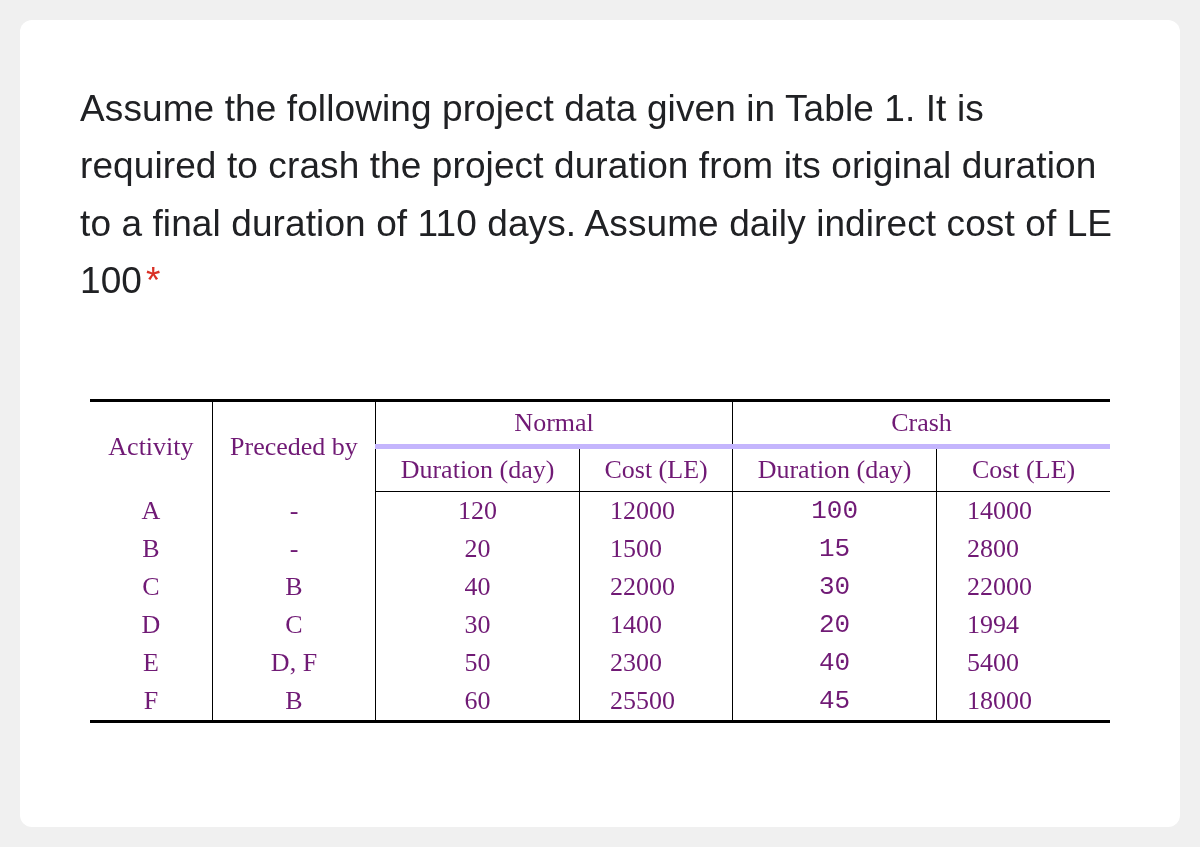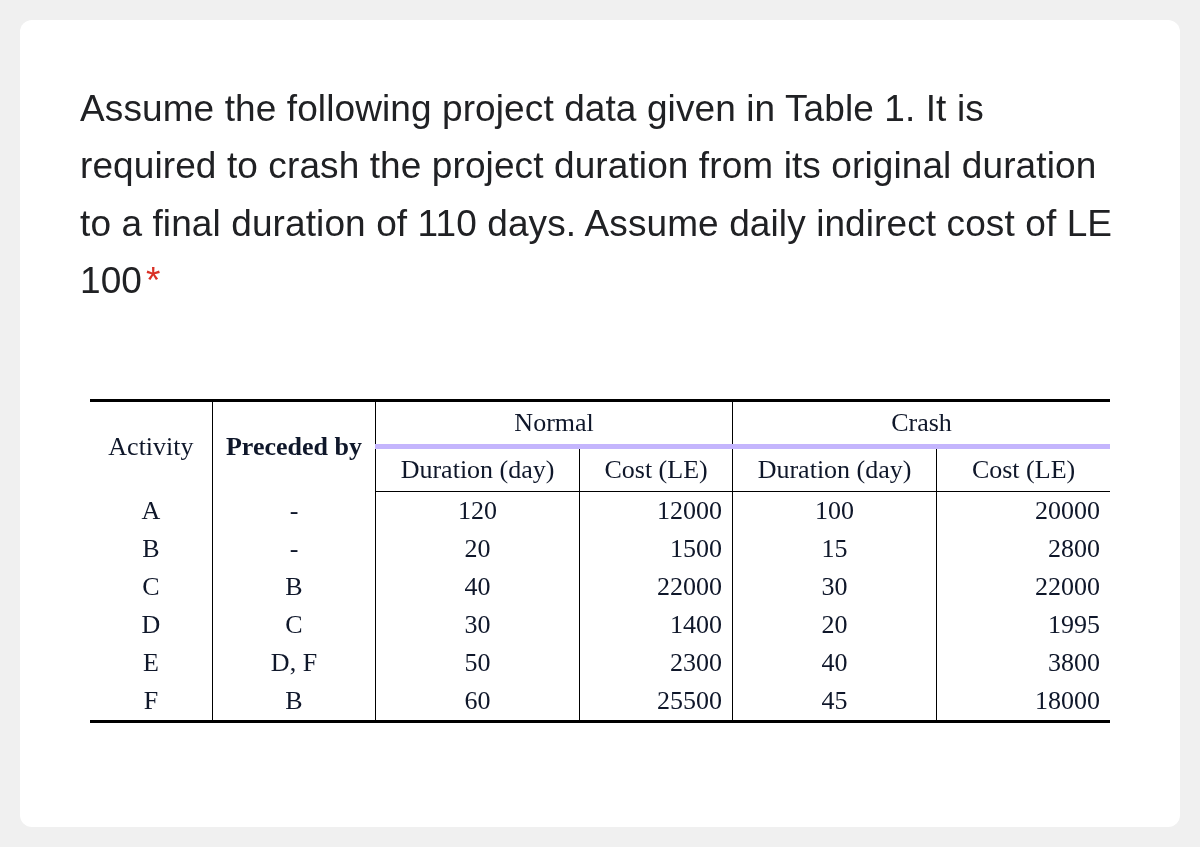--- a/index.html
+++ b/index.html
@@ -33,38 +33,37 @@
       margin-left: 4px;
     }
     .table-container {
       padding: 0 10px;
     }
     table {
       border-collapse: collapse;
       width: 100%;
       font-family: 'Times New Roman', Times, serif;
       font-size: 26px;
-      color: #0f172a;
+      color: #701a75;
     }
     table thead tr:first-child th {
       border-top: 3px solid #000;
     }
     table thead th {
       font-weight: 400;
       padding: 6px 10px;
       text-align: center;
     }
     .col-activity {
       border-right: 1px solid #000;
       width: 12%;
     }
     .col-preceded {
       border-right: 1px solid #000;
       width: 16%;
-      font-weight: bold;
     }
     .col-duration-n {
       border-right: 1px solid #000;
       width: 20%;
     }
     .col-cost-n {
       border-right: 1px solid #000;
       width: 15%;
     }
     .col-duration-c {
@@ -79,41 +78,42 @@
     }
     .header-row-bottom th {
       border-bottom: 1px solid #000;
     }
     tbody td {
       padding: 4px 10px;
       text-align: center;
     }
     tbody td.col-cost-c,
     tbody td.col-cost-n-body {
-      text-align: right;
+      text-align: left;
       padding-left: 30px;
     }
     tbody tr:last-child td {
       border-bottom: 3px solid #000;
     }
     .body-activity {
       border-right: 1px solid #000;
     }
     .body-preceded {
       border-right: 1px solid #000;
     }
     .body-duration-n {
       border-right: 1px solid #000;
       text-align: center;
     }
     .body-cost-n {
       border-right: 1px solid #000;
     }
     .body-duration-c {
       border-right: 1px solid #000;
+      font-family: Liberation Mono, monospace;
     }
   </style>
 </head>
 <body>
 
 <div class="card">
   <div class="question-text">
     <span>Assume the following project data given in Table 1. It is required to crash the project duration from its original duration to a final duration of 110 days. Assume daily indirect cost of LE 100</span><span class="required">*</span>
   </div>
 
@@ -133,21 +133,21 @@
           <th class="col-cost-c">Cost (LE)</th>
         </tr>
       </thead>
       <tbody>
         <tr>
           <td class="body-activity">A</td>
           <td class="body-preceded">-</td>
           <td class="body-duration-n">120</td>
           <td class="body-cost-n col-cost-n-body">12000</td>
           <td class="body-duration-c">100</td>
-          <td class="col-cost-c">20000</td>
+          <td class="col-cost-c">14000</td>
         </tr>
         <tr>
           <td class="body-activity">B</td>
           <td class="body-preceded">-</td>
           <td class="body-duration-n">20</td>
           <td class="body-cost-n col-cost-n-body">1500</td>
           <td class="body-duration-c">15</td>
           <td class="col-cost-c">2800</td>
         </tr>
         <tr>
@@ -157,29 +157,29 @@
           <td class="body-cost-n col-cost-n-body">22000</td>
           <td class="body-duration-c">30</td>
           <td class="col-cost-c">22000</td>
         </tr>
         <tr>
           <td class="body-activity">D</td>
           <td class="body-preceded">C</td>
           <td class="body-duration-n">30</td>
           <td class="body-cost-n col-cost-n-body">1400</td>
           <td class="body-duration-c">20</td>
-          <td class="col-cost-c">1995</td>
+          <td class="col-cost-c">1994</td>
         </tr>
         <tr>
           <td class="body-activity">E</td>
           <td class="body-preceded">D, F</td>
           <td class="body-duration-n">50</td>
           <td class="body-cost-n col-cost-n-body">2300</td>
           <td class="body-duration-c">40</td>
-          <td class="col-cost-c">3800</td>
+          <td class="col-cost-c">5400</td>
         </tr>
         <tr>
           <td class="body-activity">F</td>
           <td class="body-preceded">B</td>
           <td class="body-duration-n">60</td>
           <td class="body-cost-n col-cost-n-body">25500</td>
           <td class="body-duration-c">45</td>
           <td class="col-cost-c">18000</td>
         </tr>
       </tbody>

